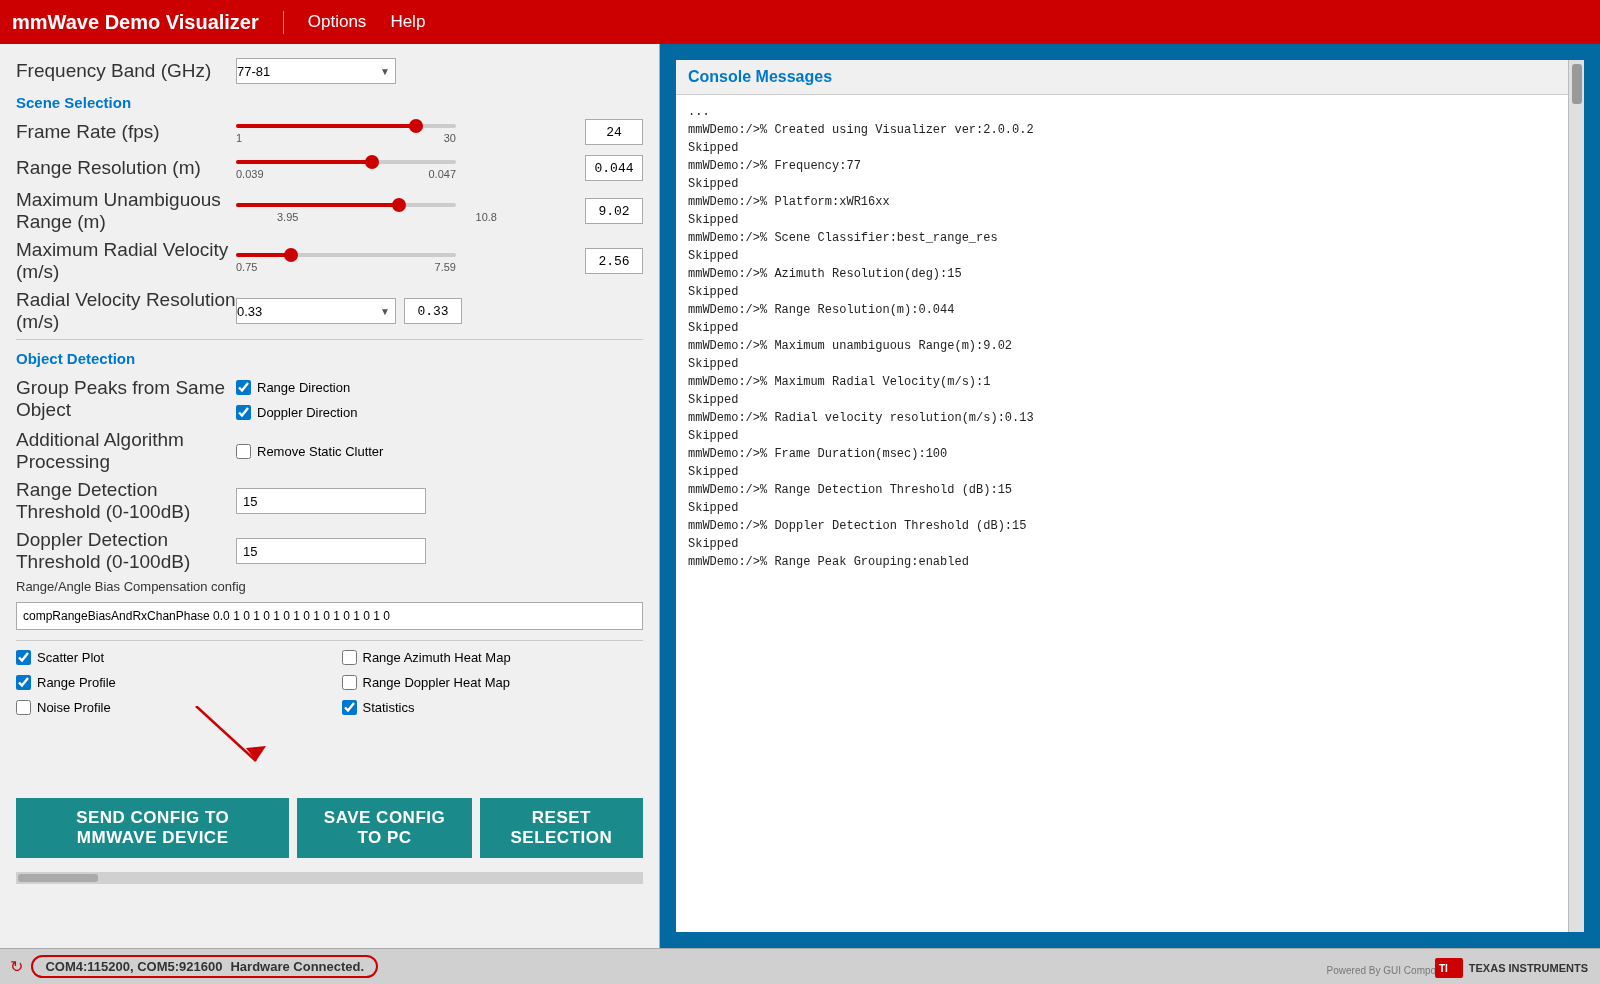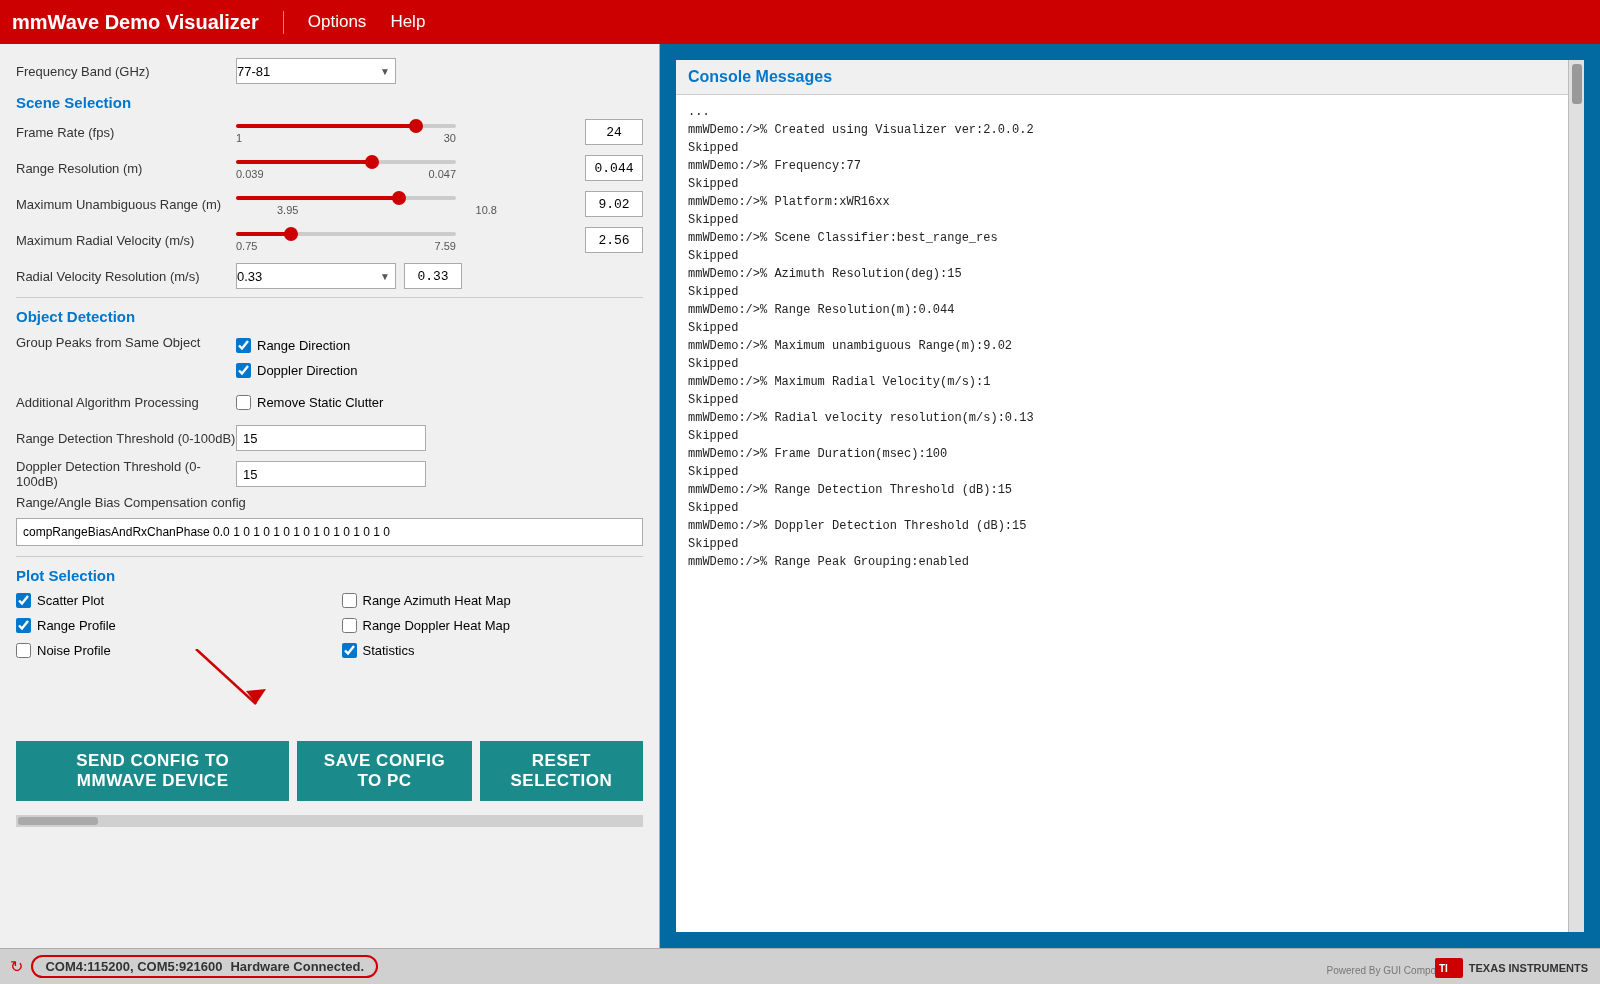--- a/index.html
+++ b/index.html
@@ -67,21 +67,21 @@
     .form-row {
       display: flex;
       align-items: center;
       margin: 6px 0;
       min-height: 30px;
     }
 
     .form-label {
       width: 220px;
       color: #333;
-      font-size: 13px;
+      font-size: 19px;
       flex-shrink: 0;
     }
 
     .form-control-area {
       flex: 1;
       display: flex;
       align-items: center;
       gap: 8px;
     }
     .select-wrapper {
@@ -496,21 +496,20 @@
       </div>
     </div>
 
     <div style="margin: 6px 0 2px 0;">
       <div style="color:#333; font-size:13px; margin-bottom:4px;">Range/Angle Bias Compensation config</div>
       <input type="text" class="bias-config-input" value="compRangeBiasAndRxChanPhase 0.0 1 0 1 0 1 0 1 0 1 0 1 0 1 0 1 0" style="">
     </div>
 
     <div class="divider"></div>
 
-    <div class="section-title">Plot Selection</div>
 
     <div class="plot-grid">
 
       <div class="checkbox-item">
         <input type="checkbox" checked="" style="">
         <span>Scatter Plot</span>
       </div>
 
       <div class="checkbox-item">
         <input type="checkbox" style="">

